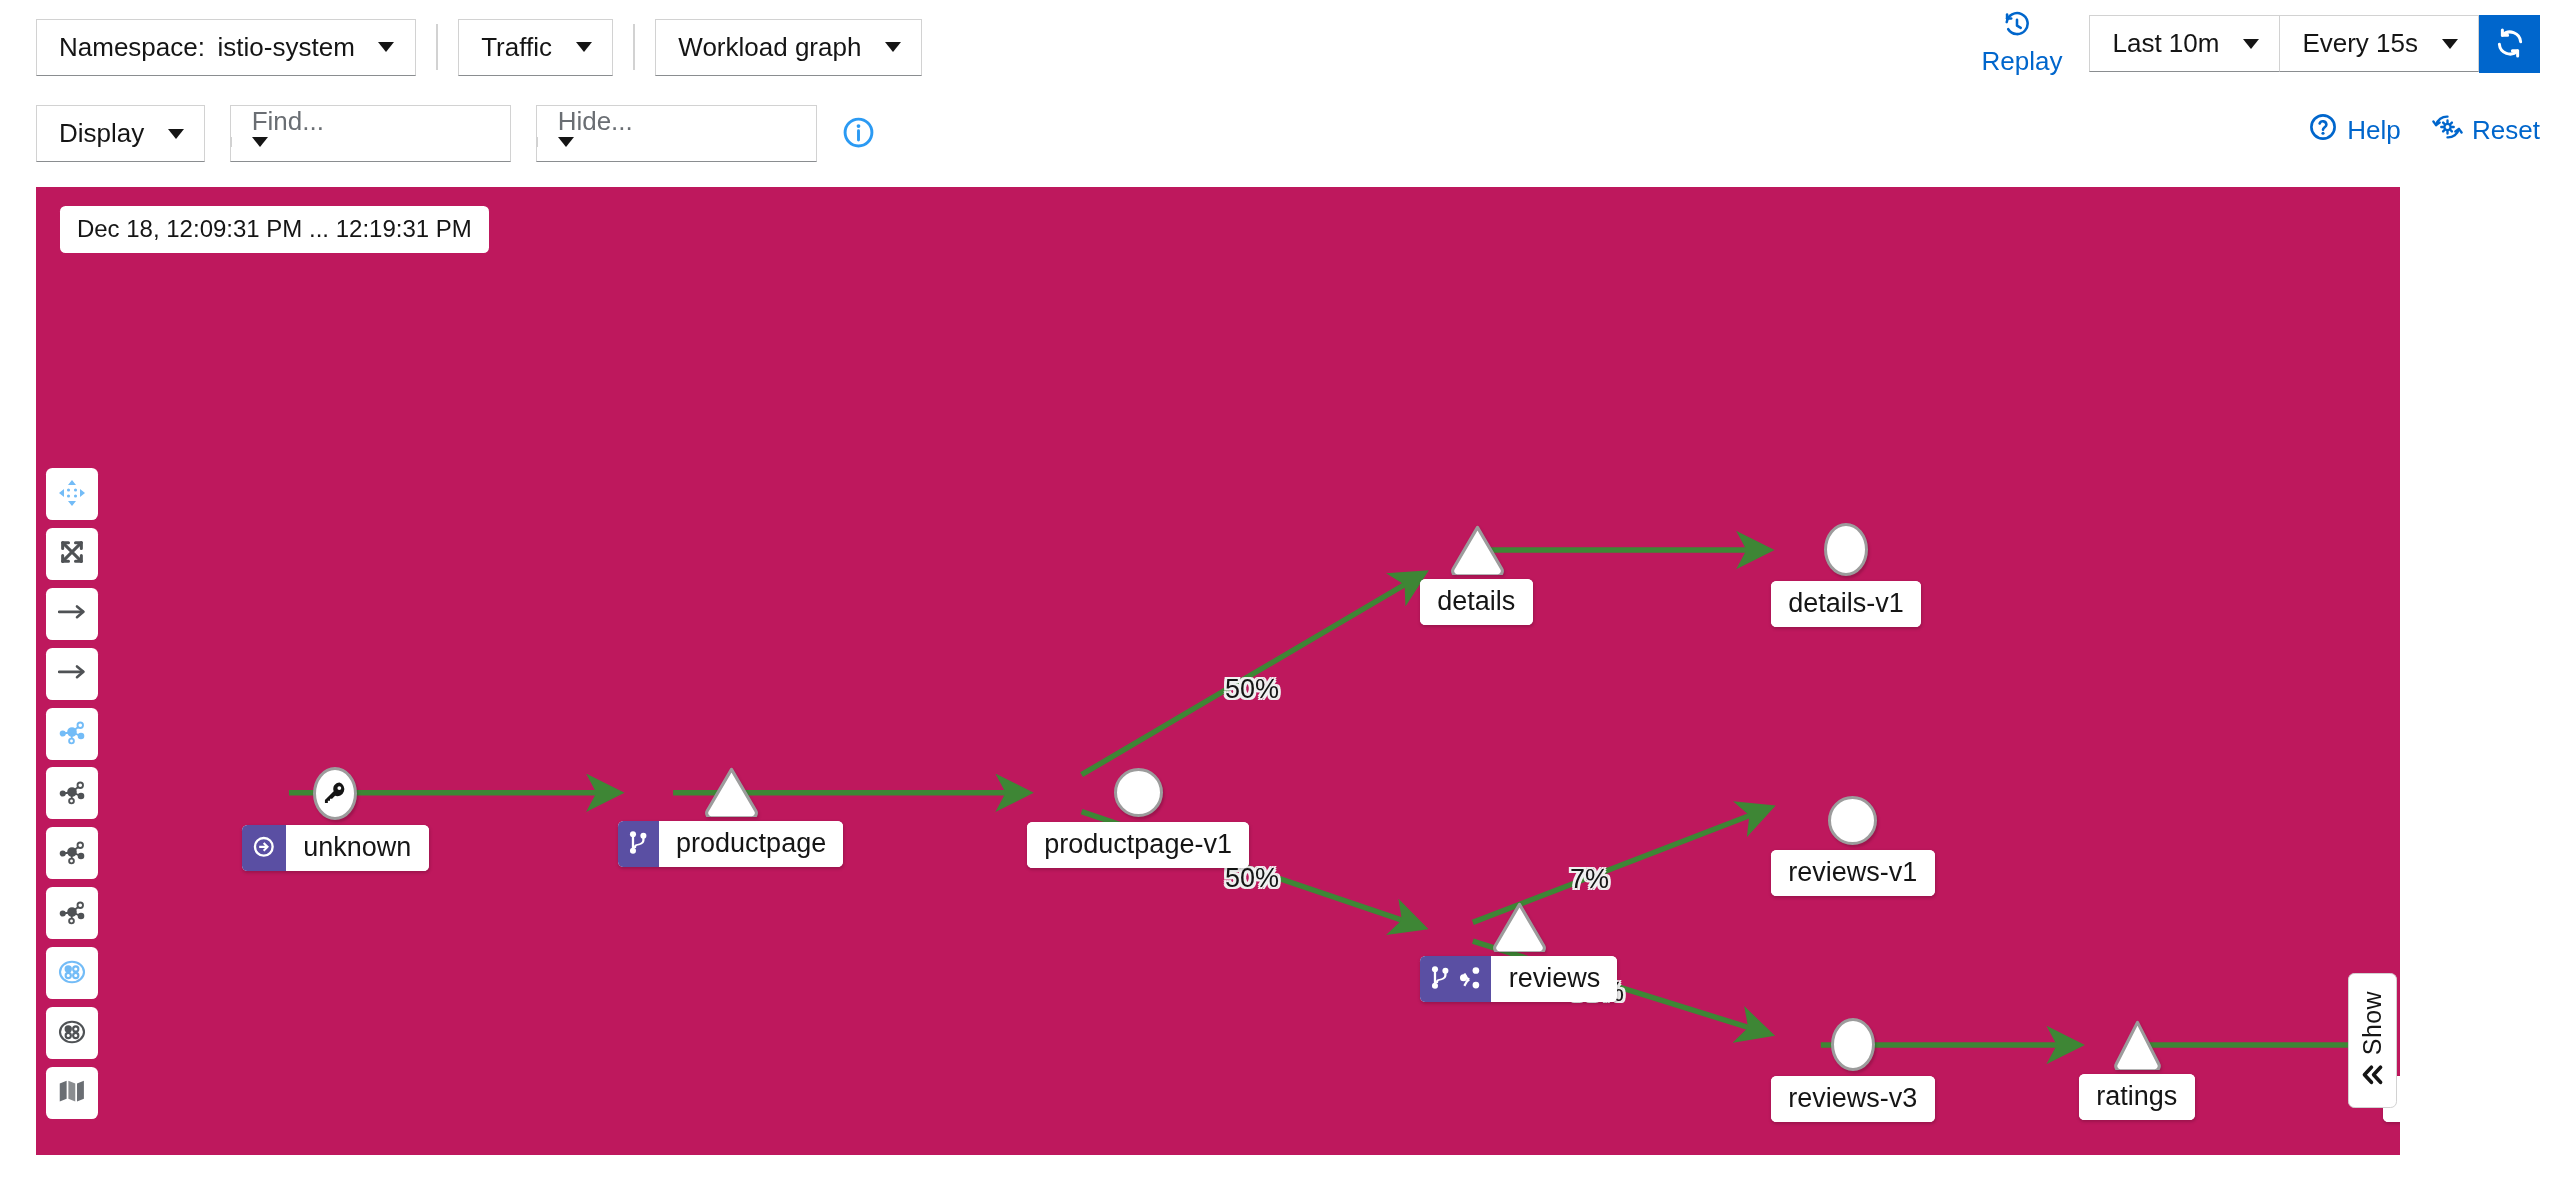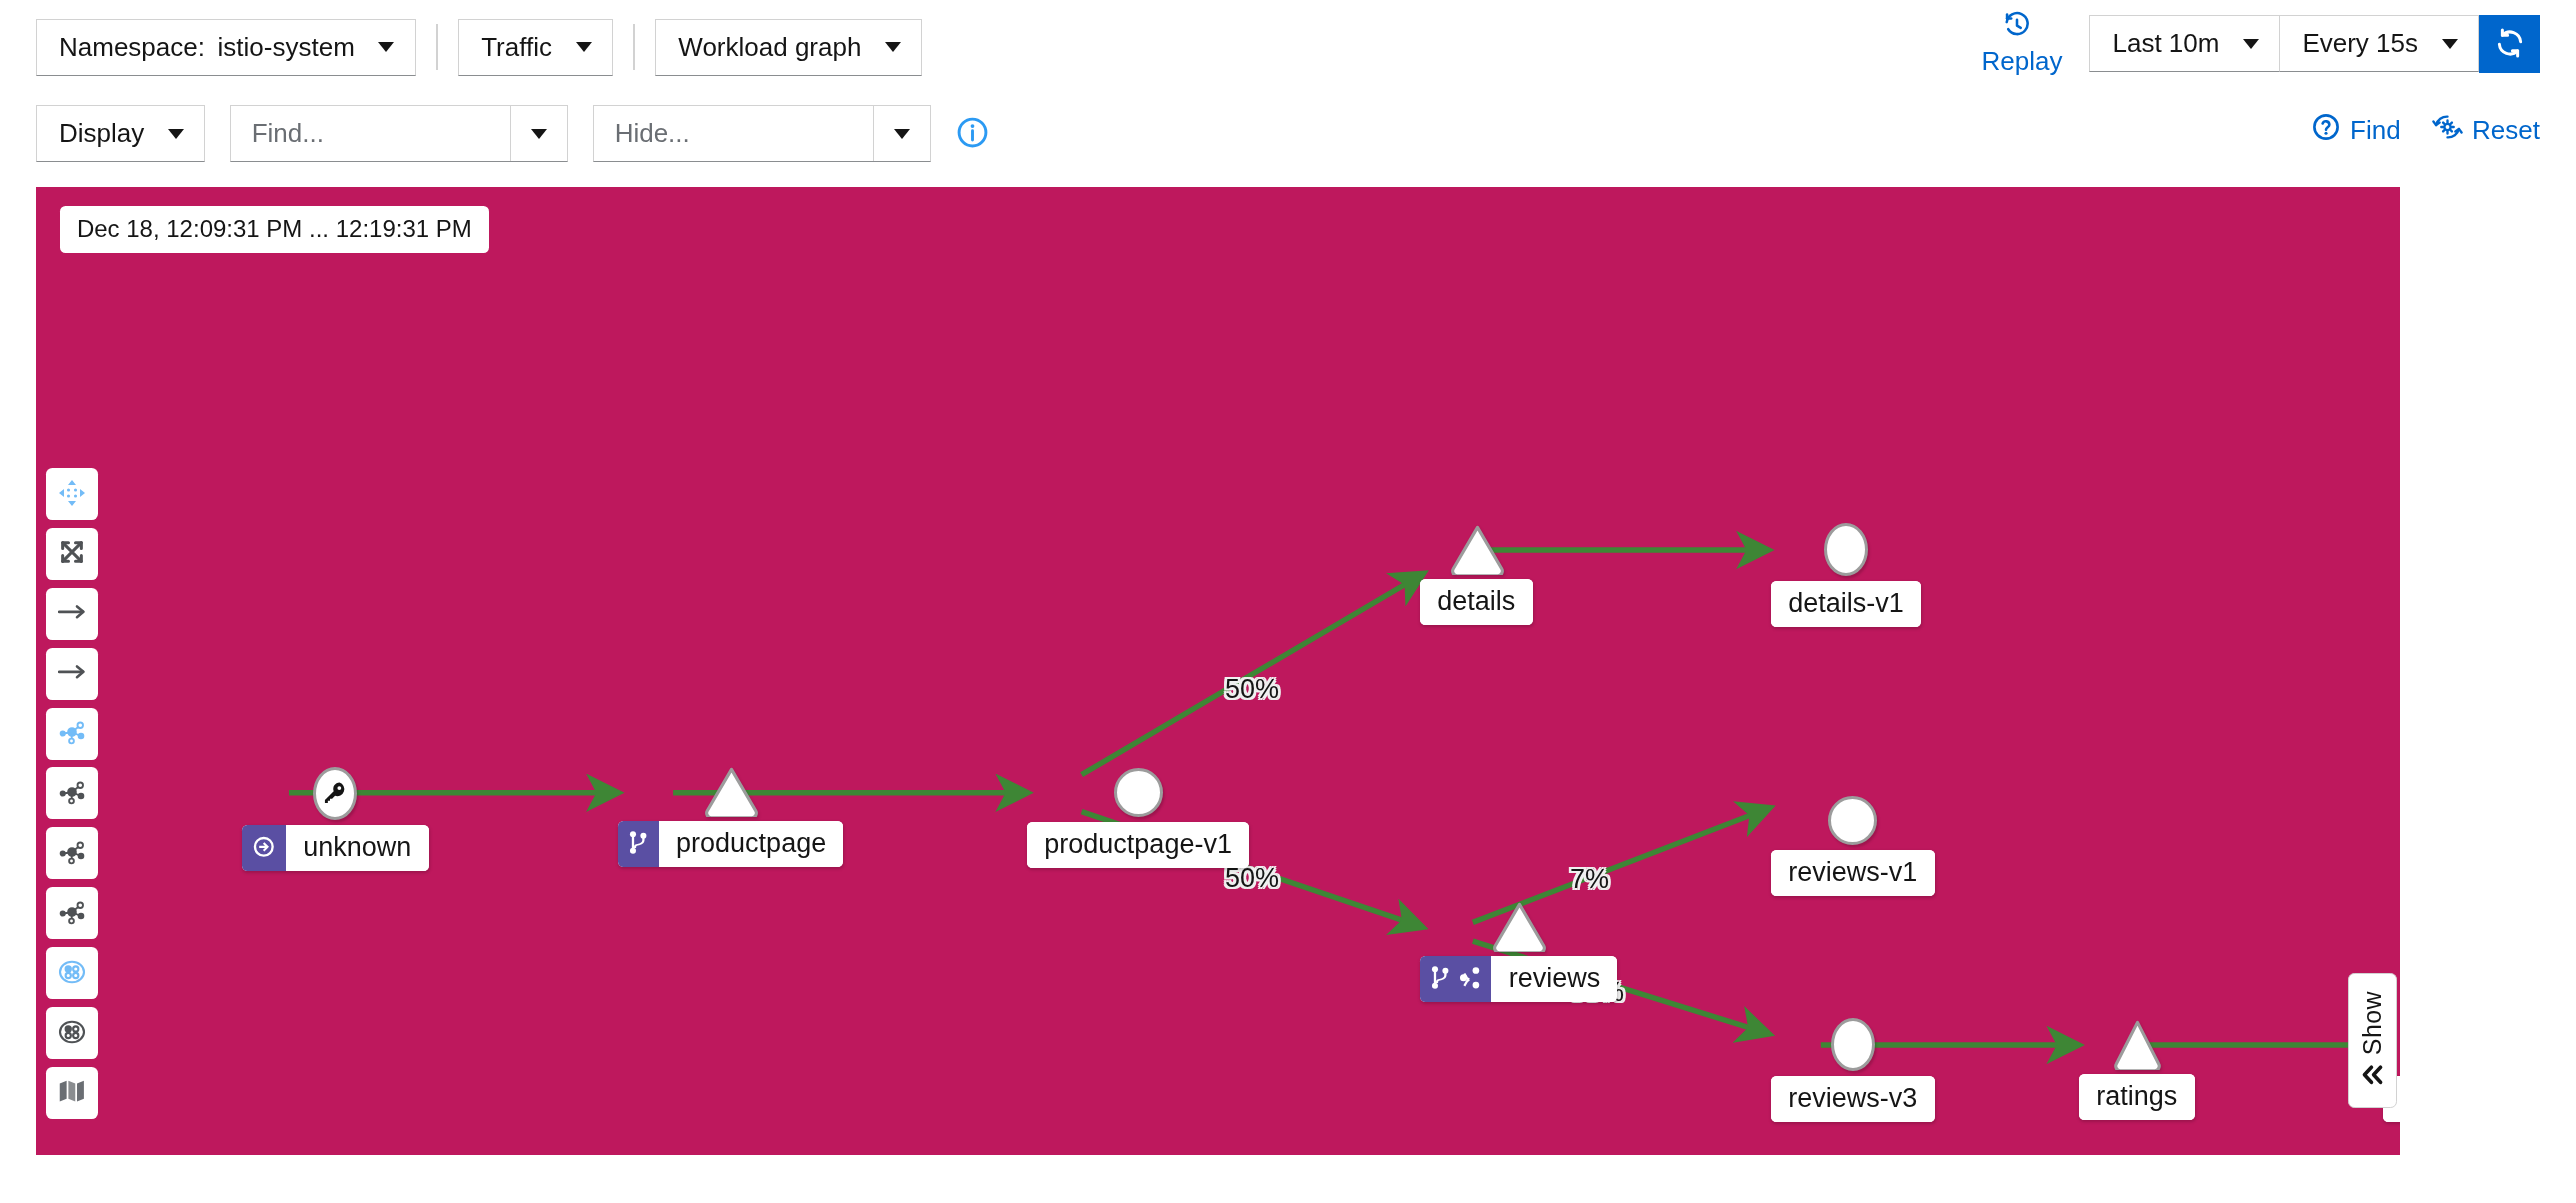--- a/index.html
+++ b/index.html
@@ -56,20 +56,21 @@
 
   
   .pf-typeahead {
     height: 57px;
     background: #ffffff;
     border: 0.8px solid #d2d2d2;
     border-bottom: 1.6px solid #8a8d90;
     display: flex;
     align-items: stretch;
     cursor: text;
+    flex-direction: column;
   }
   .pf-typeahead .ta-input {
     display: flex; align-items: center;
     padding: 0 17.3px 0 20.4px;
     font-size: 26px;
     color: #6a6e73;
     white-space: nowrap;
   }
   #find-typeahead .ta-input { width: 279px; }
   #hide-typeahead .ta-input { width: 279px; }
@@ -350,21 +351,21 @@
 
   <div class="tb-right">
     <div class="link-btn" style="margin-right:31px;">
       <span>
         <svg width="30" height="30" viewBox="0 0 24 24" fill="none" stroke="#06c" stroke-width="2.1">
           <circle cx="12" cy="12" r="9.3"></circle>
           <path d="M9.3 9.2a2.8 2.8 0 0 1 5.4 1c0 1.9-2.7 2.2-2.7 4" stroke-linecap="round"></path>
           <circle cx="12" cy="17" r="1.25" fill="#06c" stroke="none"></circle>
         </svg>
       </span>
-      <span>Find</span>
+      <span>Help</span>
     </div>
 
     <div class="link-btn">
       <span>
         <svg width="31" height="30" viewBox="0 0 26 24" fill="none" stroke="#06c" stroke-width="2" stroke-linecap="round" stroke-linejoin="round">
           <path d="M3.4 10.4A9.4 9.4 0 0 1 13 3.3"></path>
           <path d="M22.6 13.6A9.4 9.4 0 0 1 13 20.7"></path>
           <path d="M1.2 7.4l2.2 3 3-2.2"></path>
           <path d="M24.8 16.6l-2.2-3-3 2.2"></path>
           <circle cx="13" cy="12" r="2.6"></circle>

